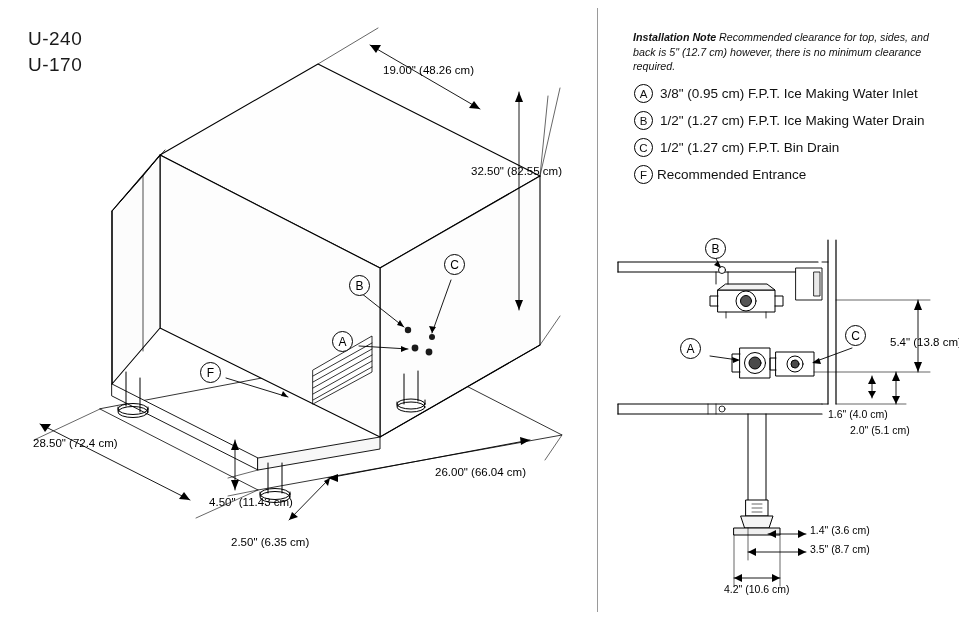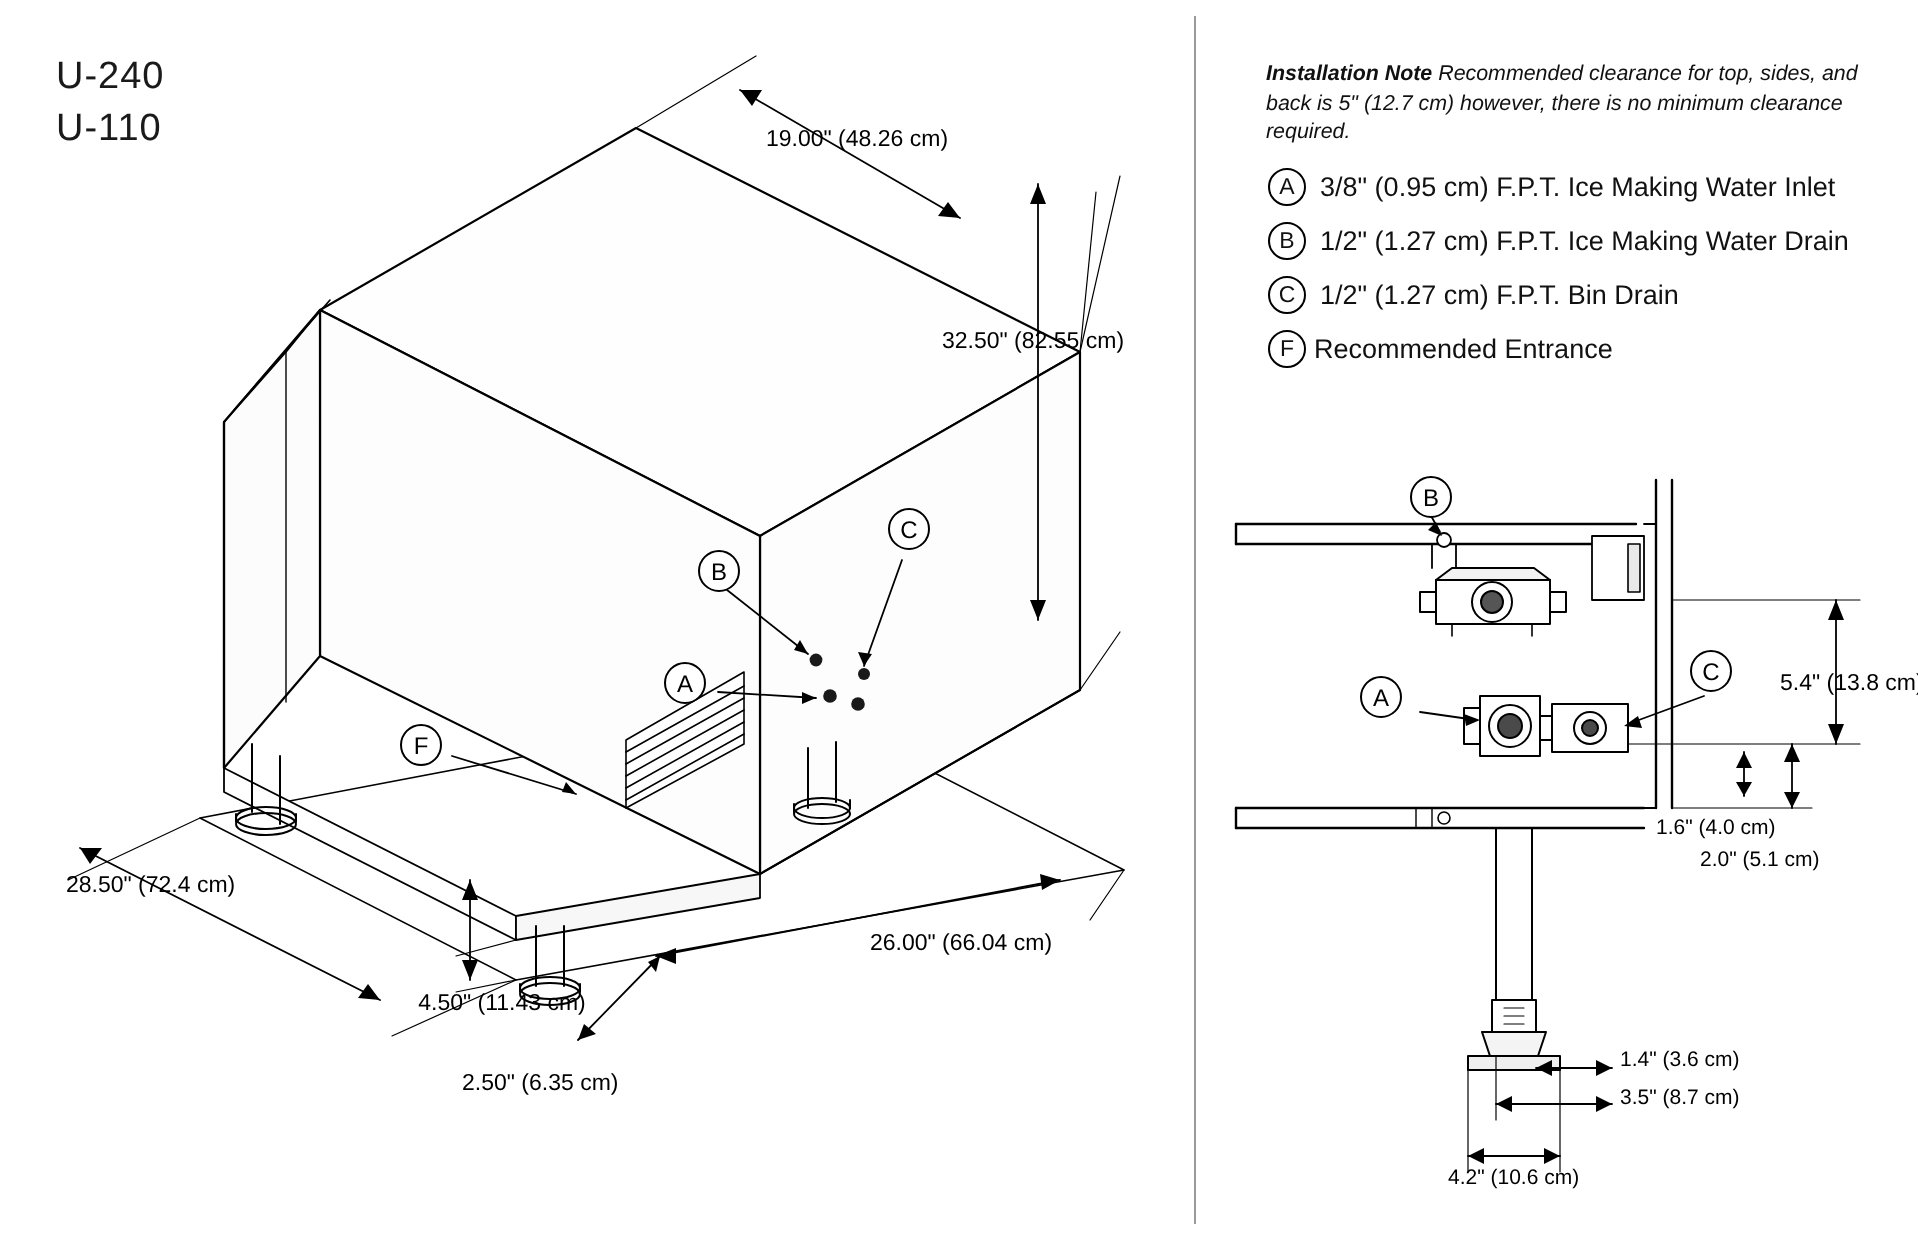--- a/index.html
+++ b/index.html
@@ -119,21 +119,21 @@
 <body>
 
 <div id="page">
 
   <div class="divider"></div>
 
   <div class="panel-left">
 
     <div class="model-label">
       <div>U-240</div>
-      <div>U-110</div>
+      <div>U-170</div>
     </div>
 
     <svg class="draw" viewBox="0 0 597 620">
       <g fill="none" stroke="#000" stroke-width="1.1" stroke-linejoin="round" stroke-linecap="round">
 
         <path d="M100 409 L258 490 L562 435 L400 352 Z" stroke="#000" stroke-width="0.8" fill="none"></path>
 
         <path d="M160 155 L318 64 L540 176 L380 268 Z" fill="#fefefe"></path>
 
         <path d="M380 268 L540 176 L540 345 L380 437 Z" fill="#fdfdfd"></path>

